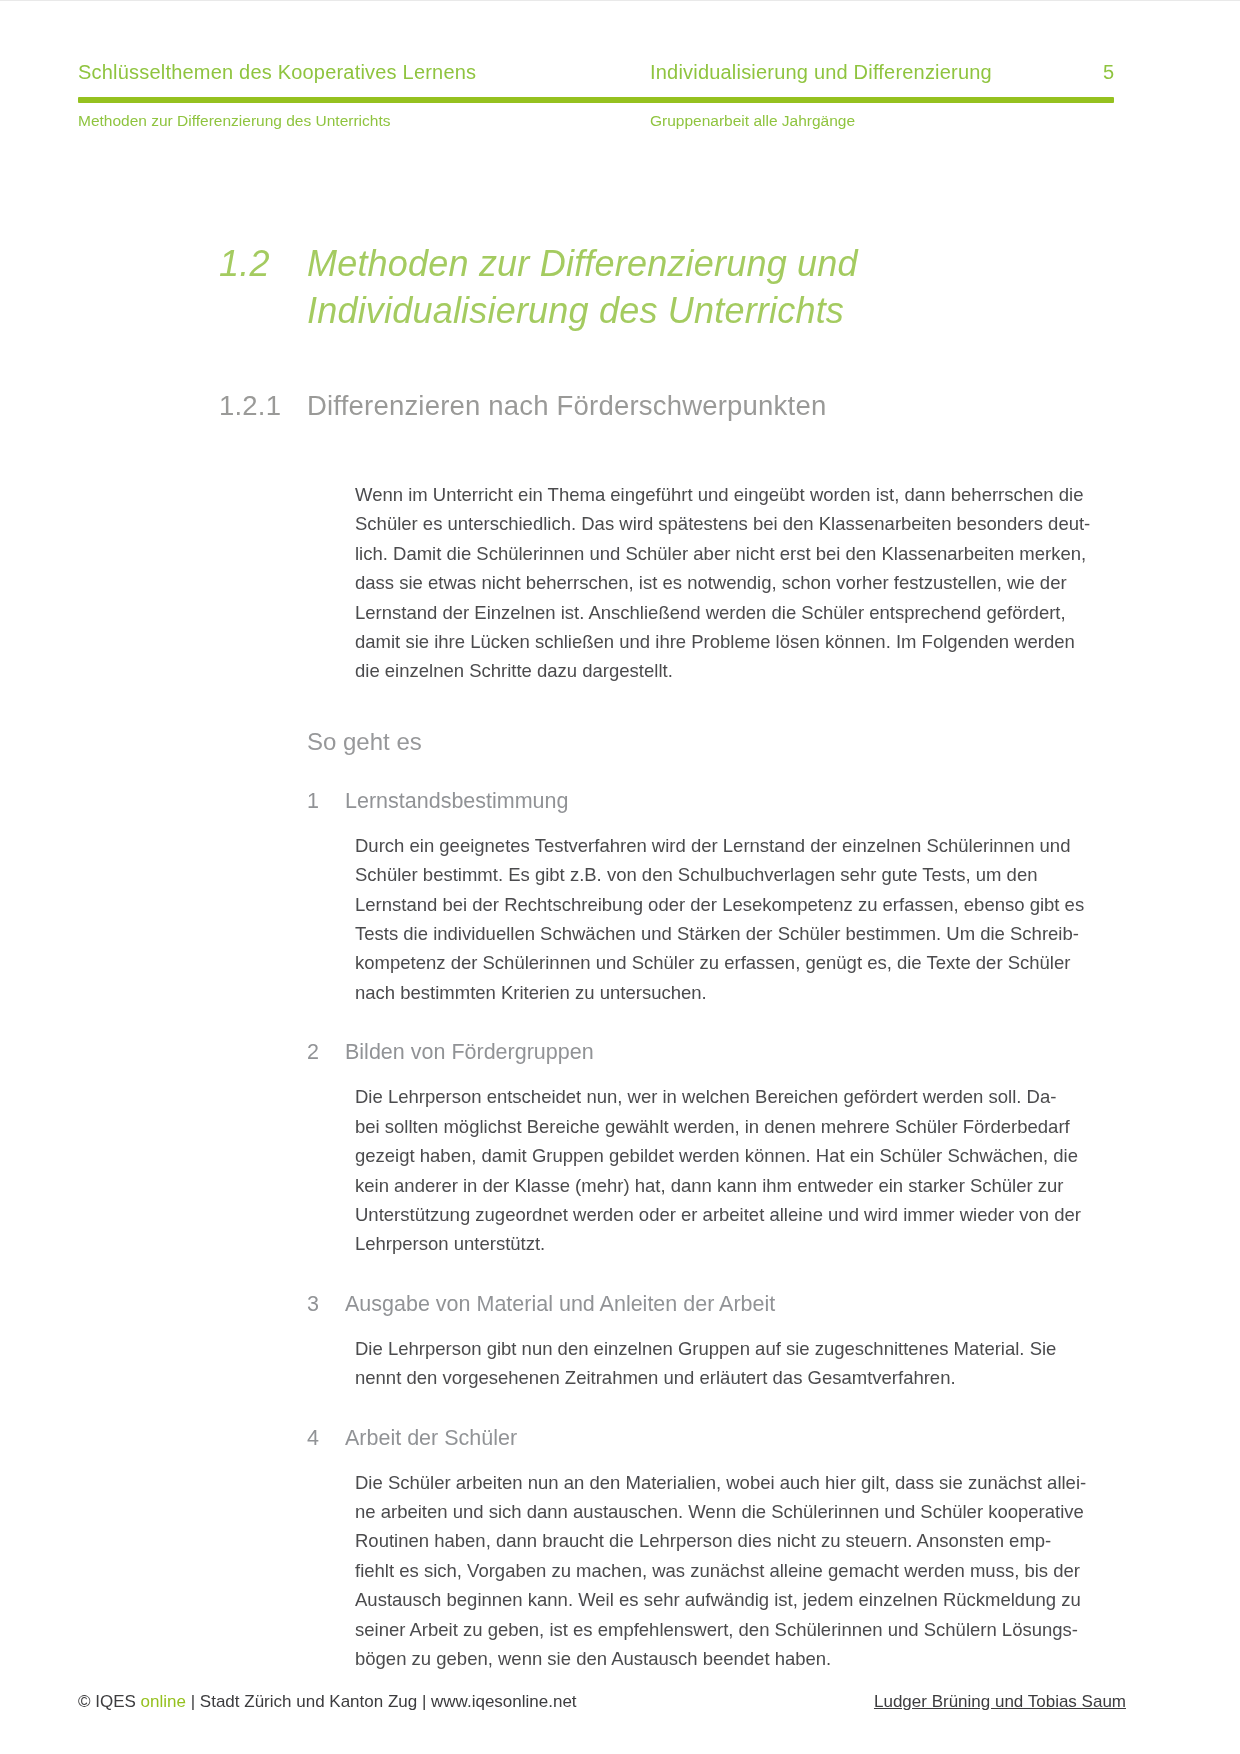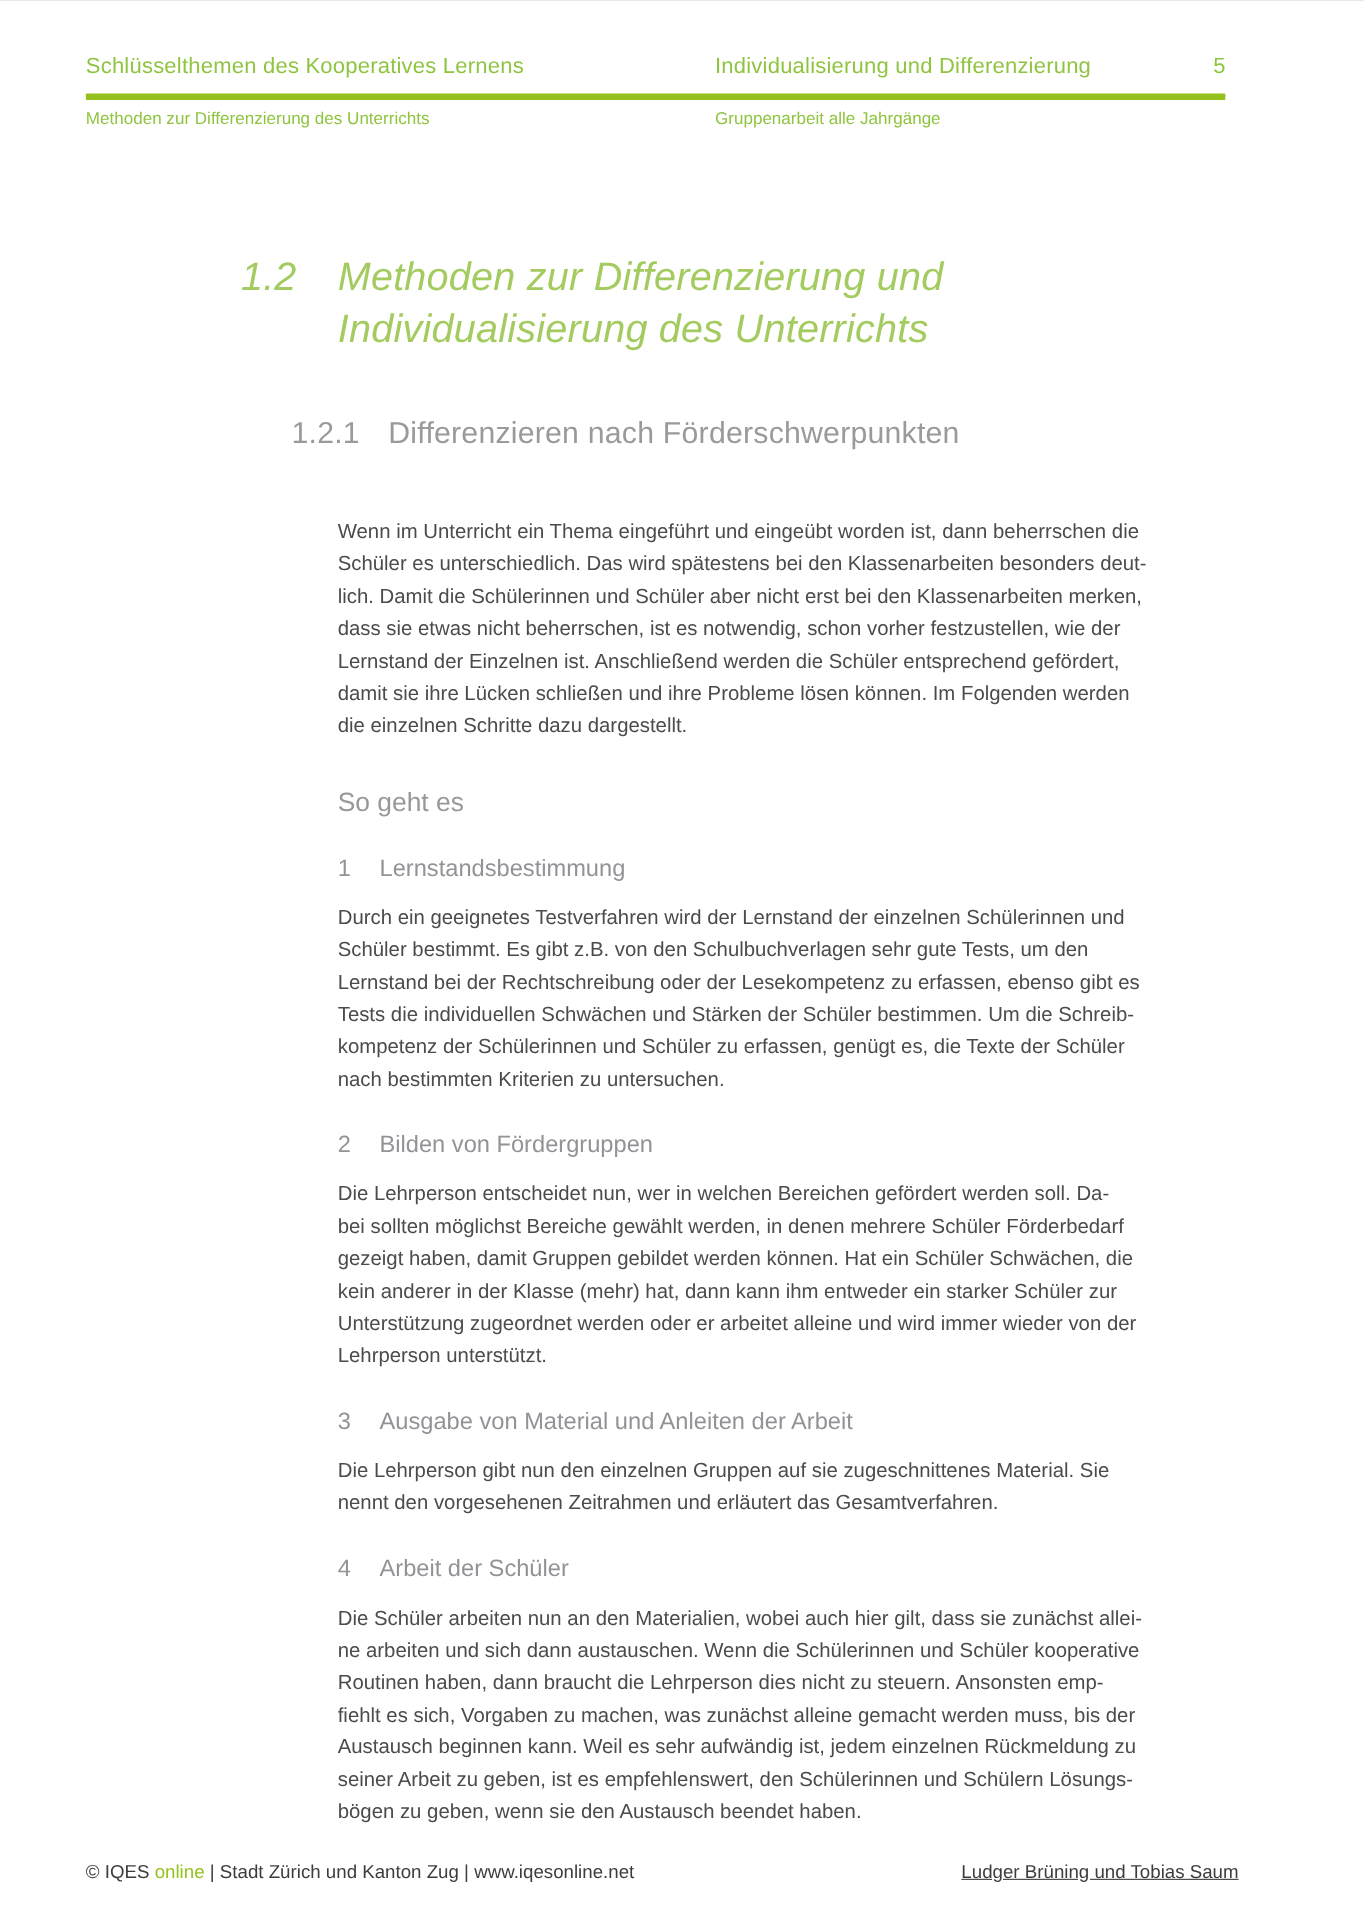--- a/index.html
+++ b/index.html
@@ -14,43 +14,43 @@
     position: relative;
     width: 1240px;
     height: 1754px;
     background: #ffffff;
     padding: 0 126px 0 78px;
     overflow: hidden;
     border-top: 1px solid #e9e9e9;
   }
 
   
-  .header { margin-top: 48px; }
+  .header { margin-top: 60px; }
   .header-row { display: flex; align-items: baseline; }
   .header-col-left { width: 572px; flex: 0 0 572px; }
   .header-col-right { flex: 1 1 auto; display: flex; justify-content: space-between; align-items: flex-end; }
   .header-main { font-size: 20px; color: #8fc43f; letter-spacing: 0.2px; }
   .header-page-num { font-size: 20px; color: #8fc43f; }
   .header-rule { height: 6px; background: #95c11f; margin-top: 13px; border-radius: 1px; }
   .header-sub-row { margin-top: 9px; }
   .header-sub { font-size: 15.5px; color: #8fc43f; }
 
   
   .chapter { margin-top: 110px; margin-left: 141px; display: grid; grid-template-columns: 88px 1fr; }
   .chapter-number, .chapter-title { font-size: 36px; line-height: 47px; color: #a4cb60; font-weight: 400; letter-spacing: 0.2px; font-style: italic; }
   .chapter-title div { white-space: nowrap; }
 
   
   .section-heading { margin-top: 56px; margin-left: 141px; display: grid; grid-template-columns: 88px 1fr; }
-  .section-number, .section-title { font-size: 27.5px; color: #9a9a98; font-weight: 400; letter-spacing: 0.2px; white-space: nowrap; margin-left: 46px; }
+  .section-number, .section-title { font-size: 27.5px; color: #9a9a98; font-weight: 400; letter-spacing: 0.2px; white-space: nowrap; }
 
   
   .body-block { margin-left: 229px; }
   .para { font-size: 18.5px; line-height: 29.4px; color: #4b4b4d; }
-  .para div { white-space: nowrap; }
+  .para div { white-space: nowrap; margin-left: 48px; }
   .intro { margin-top: 58px; }
 
   .subheading { margin-top: 42px; font-size: 24px; color: #97989a; }
 
   .step-heading { margin-top: 33px; display: grid; grid-template-columns: 38px 1fr; }
   .step-number, .step-label { font-size: 21.5px; color: #919396; white-space: nowrap; }
   .step-para { margin-top: 17px; }
 
   
   .footer {

